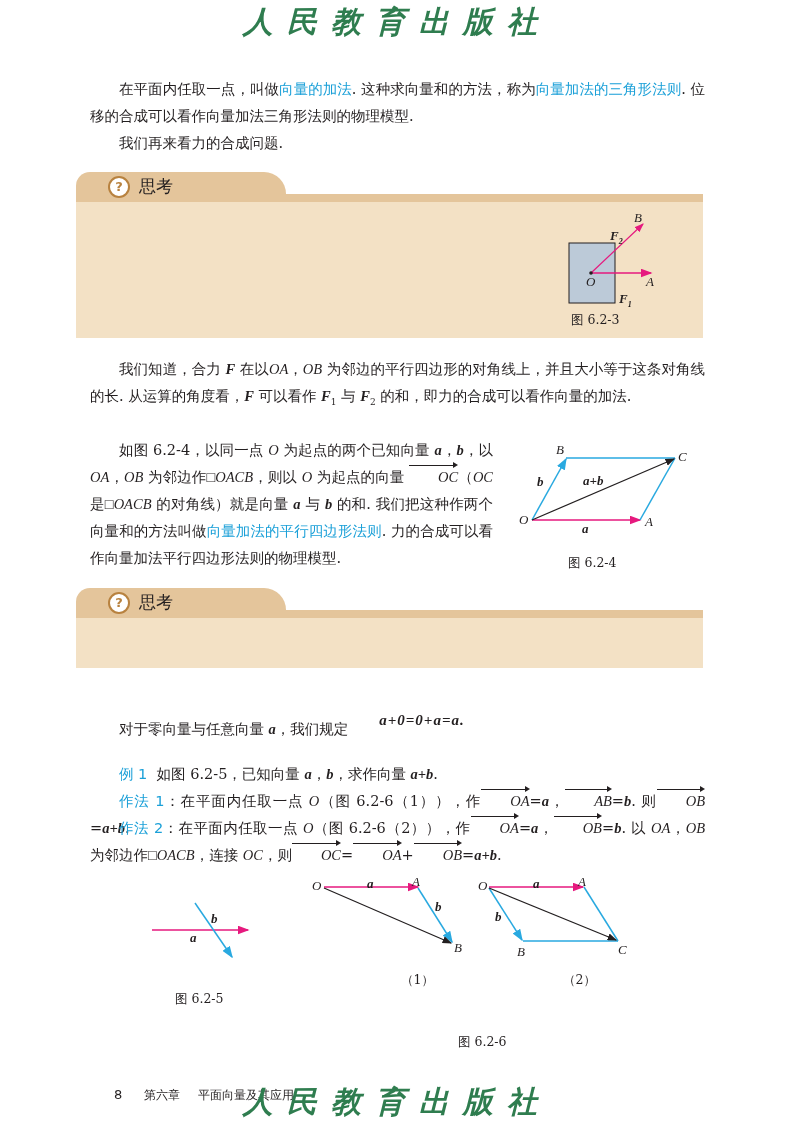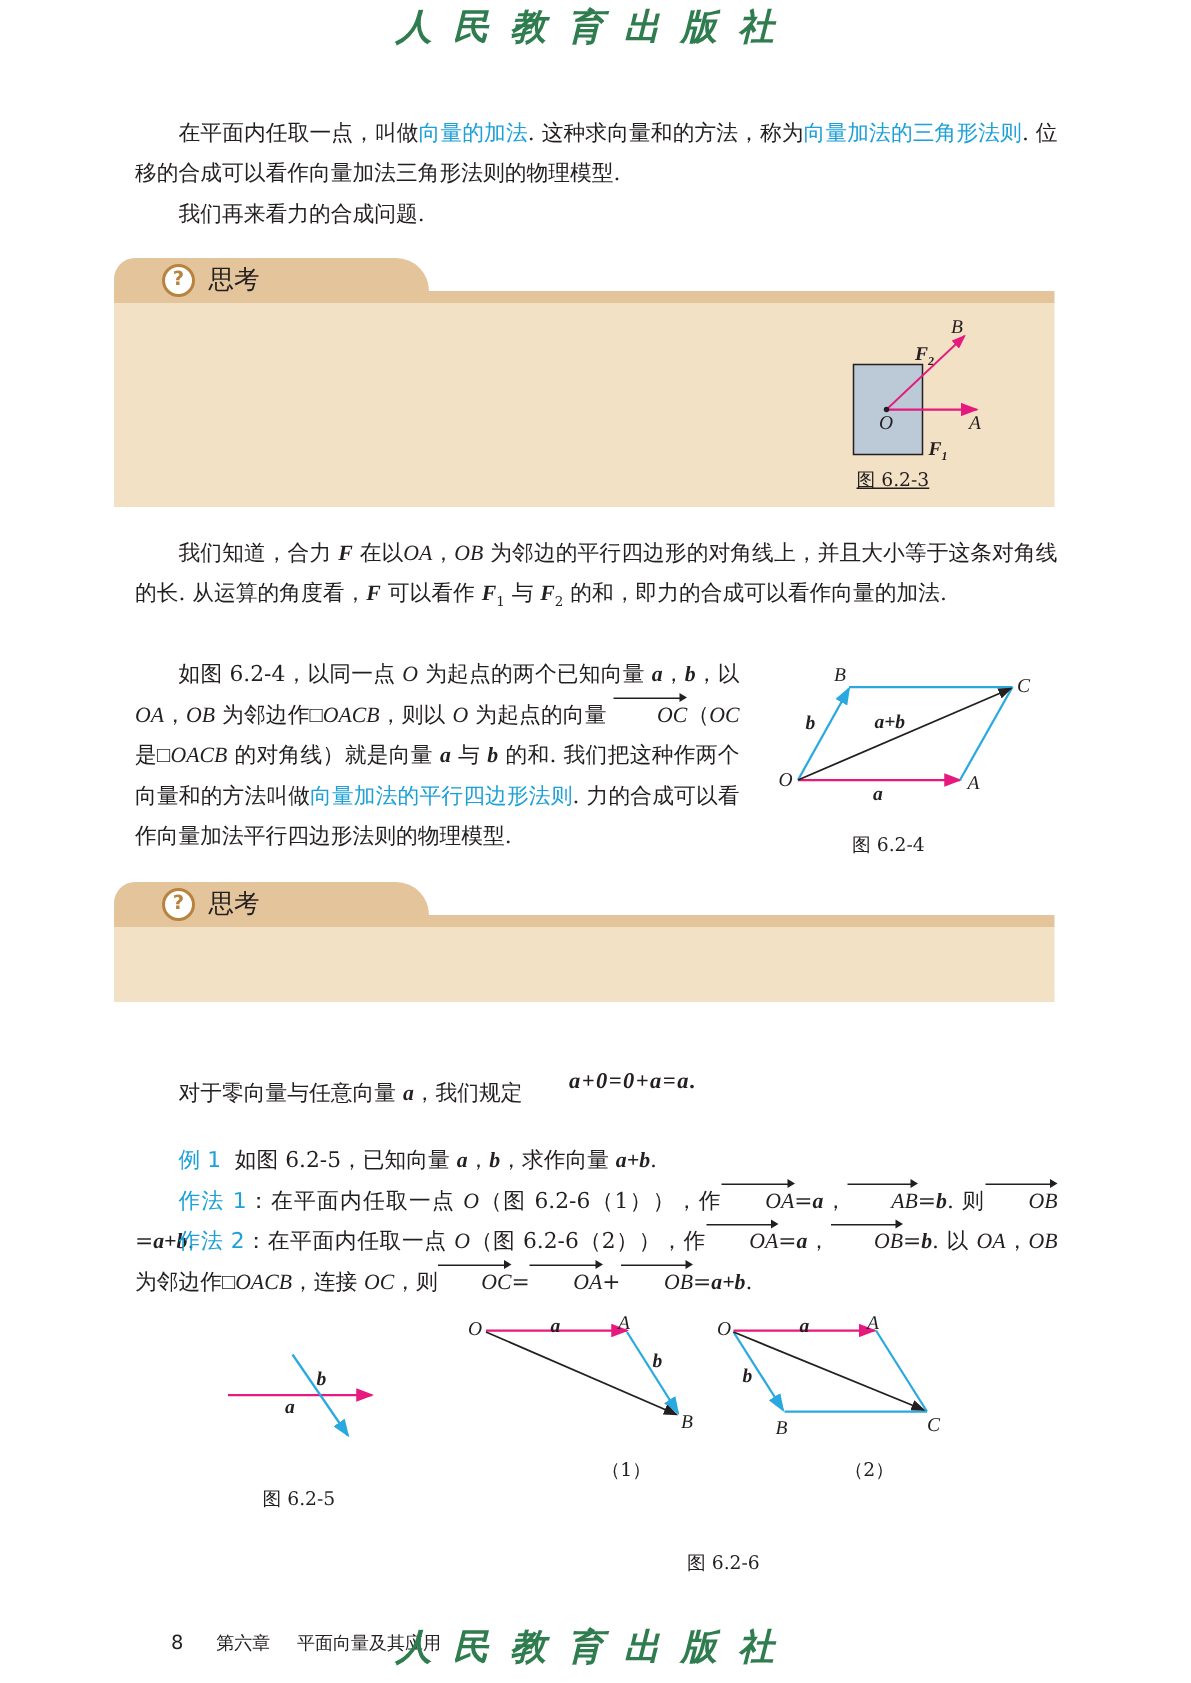--- a/index.html
+++ b/index.html
@@ -1,20 +1,20 @@
 <!DOCTYPE html>
 <html><head>
 <meta charset="utf-8">
 <style>
   html, body { margin: 0; padding: 0; background: #ffffff; }
   body { width: 794px; height: 1122px; position: relative; overflow: hidden;
          font-family: "DejaVu Serif", "Liberation Serif", serif; color: #231f20; }
   .abs { position: absolute; }
   .logo { left: 0; width: 794px; text-align: center; color: #2f7d4f;
-          font-family: "DejaVu Serif", serif; font-style: italic; font-size: 24px;
+          font-family: "DejaVu Serif", serif; font-style: italic; font-size: 30px;
           letter-spacing: 14px; font-weight: bold; }
   .para { left: 90px; width: 615px; font-size: 14.5px; line-height: 27px; text-align: justify; }
   .indent { text-indent: 2em; }
   .hl { color: #1ba0d8; font-family: "DejaVu Sans", sans-serif; }
   .bv { font-weight: bold; font-style: italic; font-family: "Liberation Serif", serif; }
   .it { font-style: italic; font-family: "Liberation Serif", serif; }
   .vec { position: relative; display: inline-block; font-style: italic; font-family: "Liberation Serif", serif; }
   .vec::before { content: ""; position: absolute; left: 0; right: 2px; top: 1px; height: 1px; background: #231f20; }
   .vec::after { content: ""; position: absolute; right: 0; top: -2px; border-left: 5px solid #231f20;
                 border-top: 3px solid transparent; border-bottom: 3px solid transparent; }
@@ -65,21 +65,21 @@
       <rect x="13" y="37" width="46" height="60" fill="#bccad8" stroke="#231f20" stroke-width="1"></rect>
       <line x1="35" y1="67" x2="95" y2="67" stroke="#e6197e" stroke-width="1.5" marker-end="url(#pk)"></line>
       <line x1="35" y1="67" x2="87" y2="18" stroke="#e6197e" stroke-width="1.2" marker-end="url(#pk)"></line>
       <circle cx="35" cy="67" r="1.8" fill="#231f20"></circle>
     </svg>
     <span class="lbl" style="left:78px; top:4px;">B</span>
     <span class="lblb" style="left:54px; top:22px;"><span>F</span><sub style="font-size:8px;">2</sub></span>
     <span class="lbl" style="left:30px; top:68px;">O</span>
     <span class="lblb" style="left:63px; top:85px;"><span>F</span><sub style="font-size:8px;">1</sub></span>
     <span class="lbl" style="left:90px; top:68px;">A</span>
-    <span class="abs caption" style="left:15px; top:106px;text-decoration:underline;">图 6.2-3</span>
+    <span class="abs caption" style="left:15px; top:106px;">图 6.2-3</span>
   </div>
 </div>
 
 <div class="abs para indent" style="top:356px;"><span>我们知道，合力 </span><span class="bv">F</span><span> 在以</span><span class="it">OA</span><span>，</span><span class="it">OB</span><span> 为邻边的平行四边形的对角线上，并且大小等于这条对角线的长. 从运算的角度看，</span><span class="bv">F</span><span> 可以看作 </span><span class="bv">F</span><sub style="font-size:9px">1</sub><span> 与 </span><span class="bv">F</span><sub style="font-size:9px">2</sub><span> 的和，即力的合成可以看作向量的加法.</span></div>
 
 <div class="abs indent" style="left:90px; top:437px; width:403px; font-size:14.5px; line-height:27px; text-align:justify;"><span>如图 6.2-4，以同一点 </span><span class="it">O</span><span> 为起点的两个已知向量 </span><span class="bv">a</span><span>，</span><span class="bv">b</span><span>，以 </span><span class="it">OA</span><span>，</span><span class="it">OB</span><span> 为邻边作</span><span class="it">□OACB</span><span>，则以 </span><span class="it">O</span><span> 为起点的向量 </span><span class="vec">OC</span><span>（</span><span class="it">OC</span><span> 是</span><span class="it">□OACB</span><span> 的对角线）就是向量 </span><span class="bv">a</span><span> 与 </span><span class="bv">b</span><span> 的和. 我们把这种作两个向量和的方法叫做</span><span class="hl">向量加法的平行四边形法则</span><span>. 力的合成可以看作向量加法平行四边形法则的物理模型.</span></div>
 
 <div class="abs" style="left:510px; top:440px; width:195px; height:135px;">
   <svg width="195" height="100" viewBox="0 0 195 100">
     <line x1="22" y1="80" x2="130" y2="80" stroke="#e6197e" stroke-width="1.5" marker-end="url(#pk)"></line>

